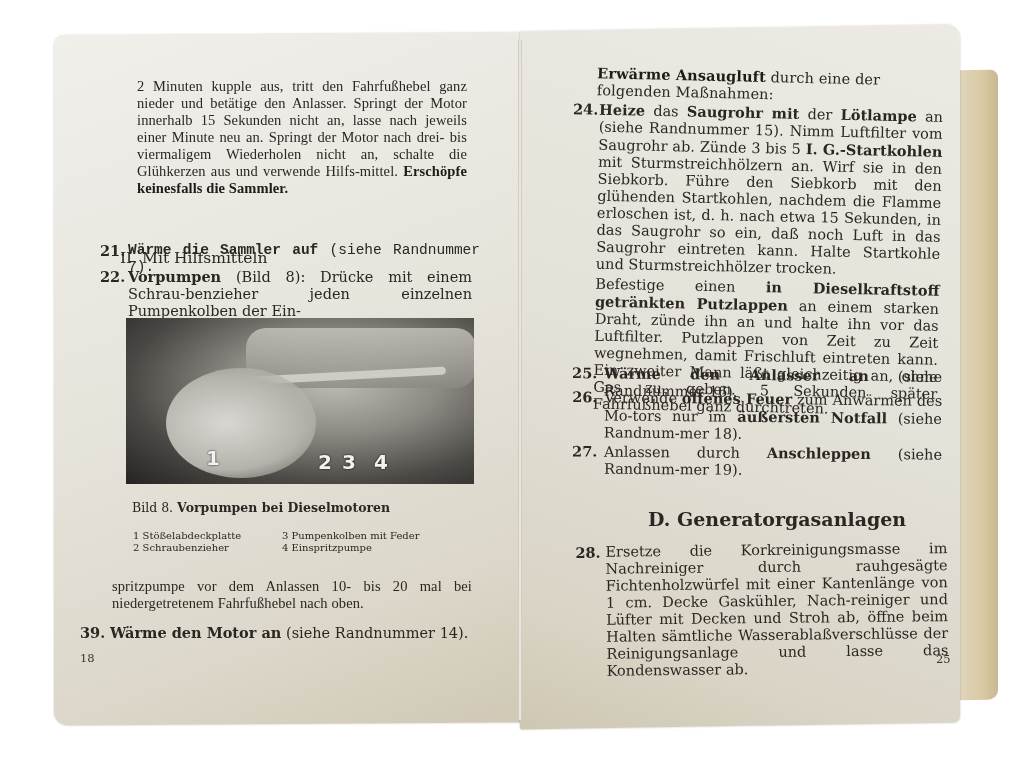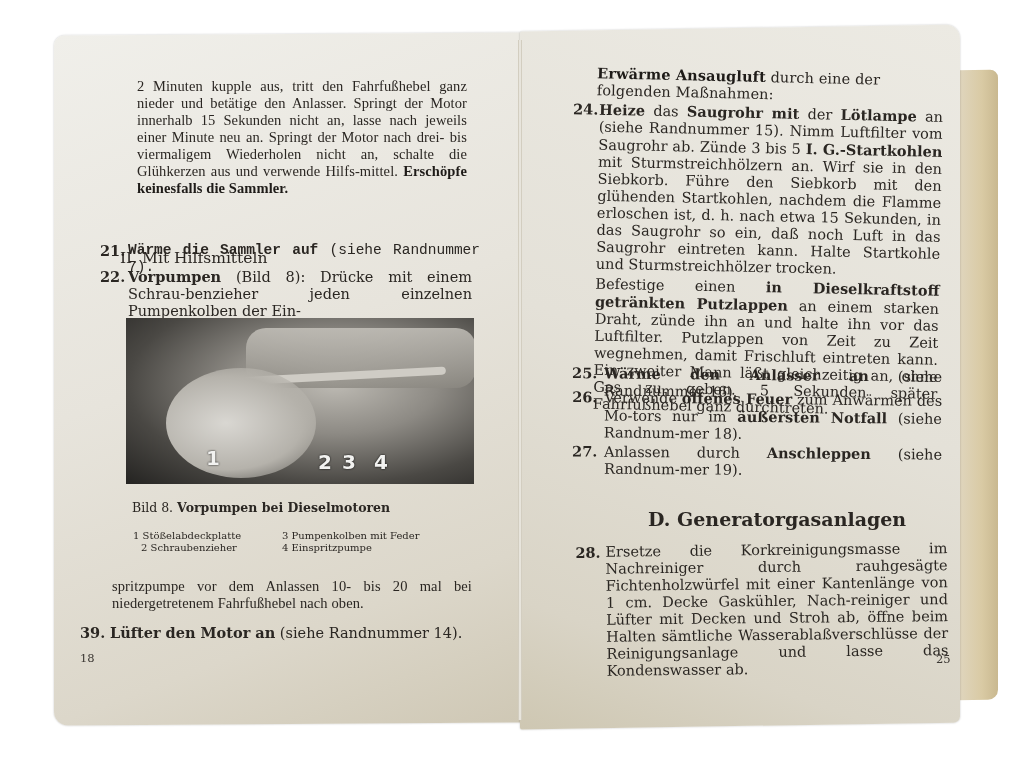--- a/index.html
+++ b/index.html
@@ -89,29 +89,29 @@
   <span class="fig-label" style="left:216px; top:132px;">3</span>
   <span class="fig-label" style="left:248px; top:132px;">4</span>
 </div>
 
 <div class="caption" style="left:132px; top:500px;">
   <span>Bild 8.</span>
   <b>Vorpumpen bei Dieselmotoren</b>
 </div>
 
 <div class="legend" style="left:133px; top:530px;">1 Stößelabdeckplatte</div>
-<div class="legend" style="left:133px; top:542px;margin-left:8px;">2 Schraubenzieher</div>
+<div class="legend" style="left:133px; top:542px;">2 Schraubenzieher</div>
 <div class="legend" style="left:282px; top:530px;text-align:right;">3 Pumpenkolben mit Feder</div>
 <div class="legend" style="left:282px; top:542px;">4 Einspritzpumpe</div>
 
 <div class="text justify" style="left:112px; top:578px; width:360px;">spritzpumpe vor dem Anlassen 10- bis 20 mal bei niedergetretenem Fahrfußhebel nach oben.</div>
 
 <div class="item" style="left:80px; top:624px; width:400px;">
   <span class="num">39.</span>
-  <span class="body" style="padding-left:30px;"><b>Lüfter den Motor an</b><span> (siehe Randnummer 14).</span></span>
+  <span class="body" style="padding-left:30px;"><b>Wärme den Motor an</b><span> (siehe Randnummer 14).</span></span>
 </div>
 
 <div class="pagenum" style="left:80px; top:651px;">18</div>
 
 <div class="text" style="left:597px; top:68px; width:335px; transform: rotate(1.3deg);">
   <b>Erwärme Ansaugluft</b><span> durch eine der folgenden Maßnahmen:</span>
 </div>
 
 <div class="item" style="left:570px; top:104px; width:370px; transform: rotate(1.2deg);">
   <span class="num">24.</span>

